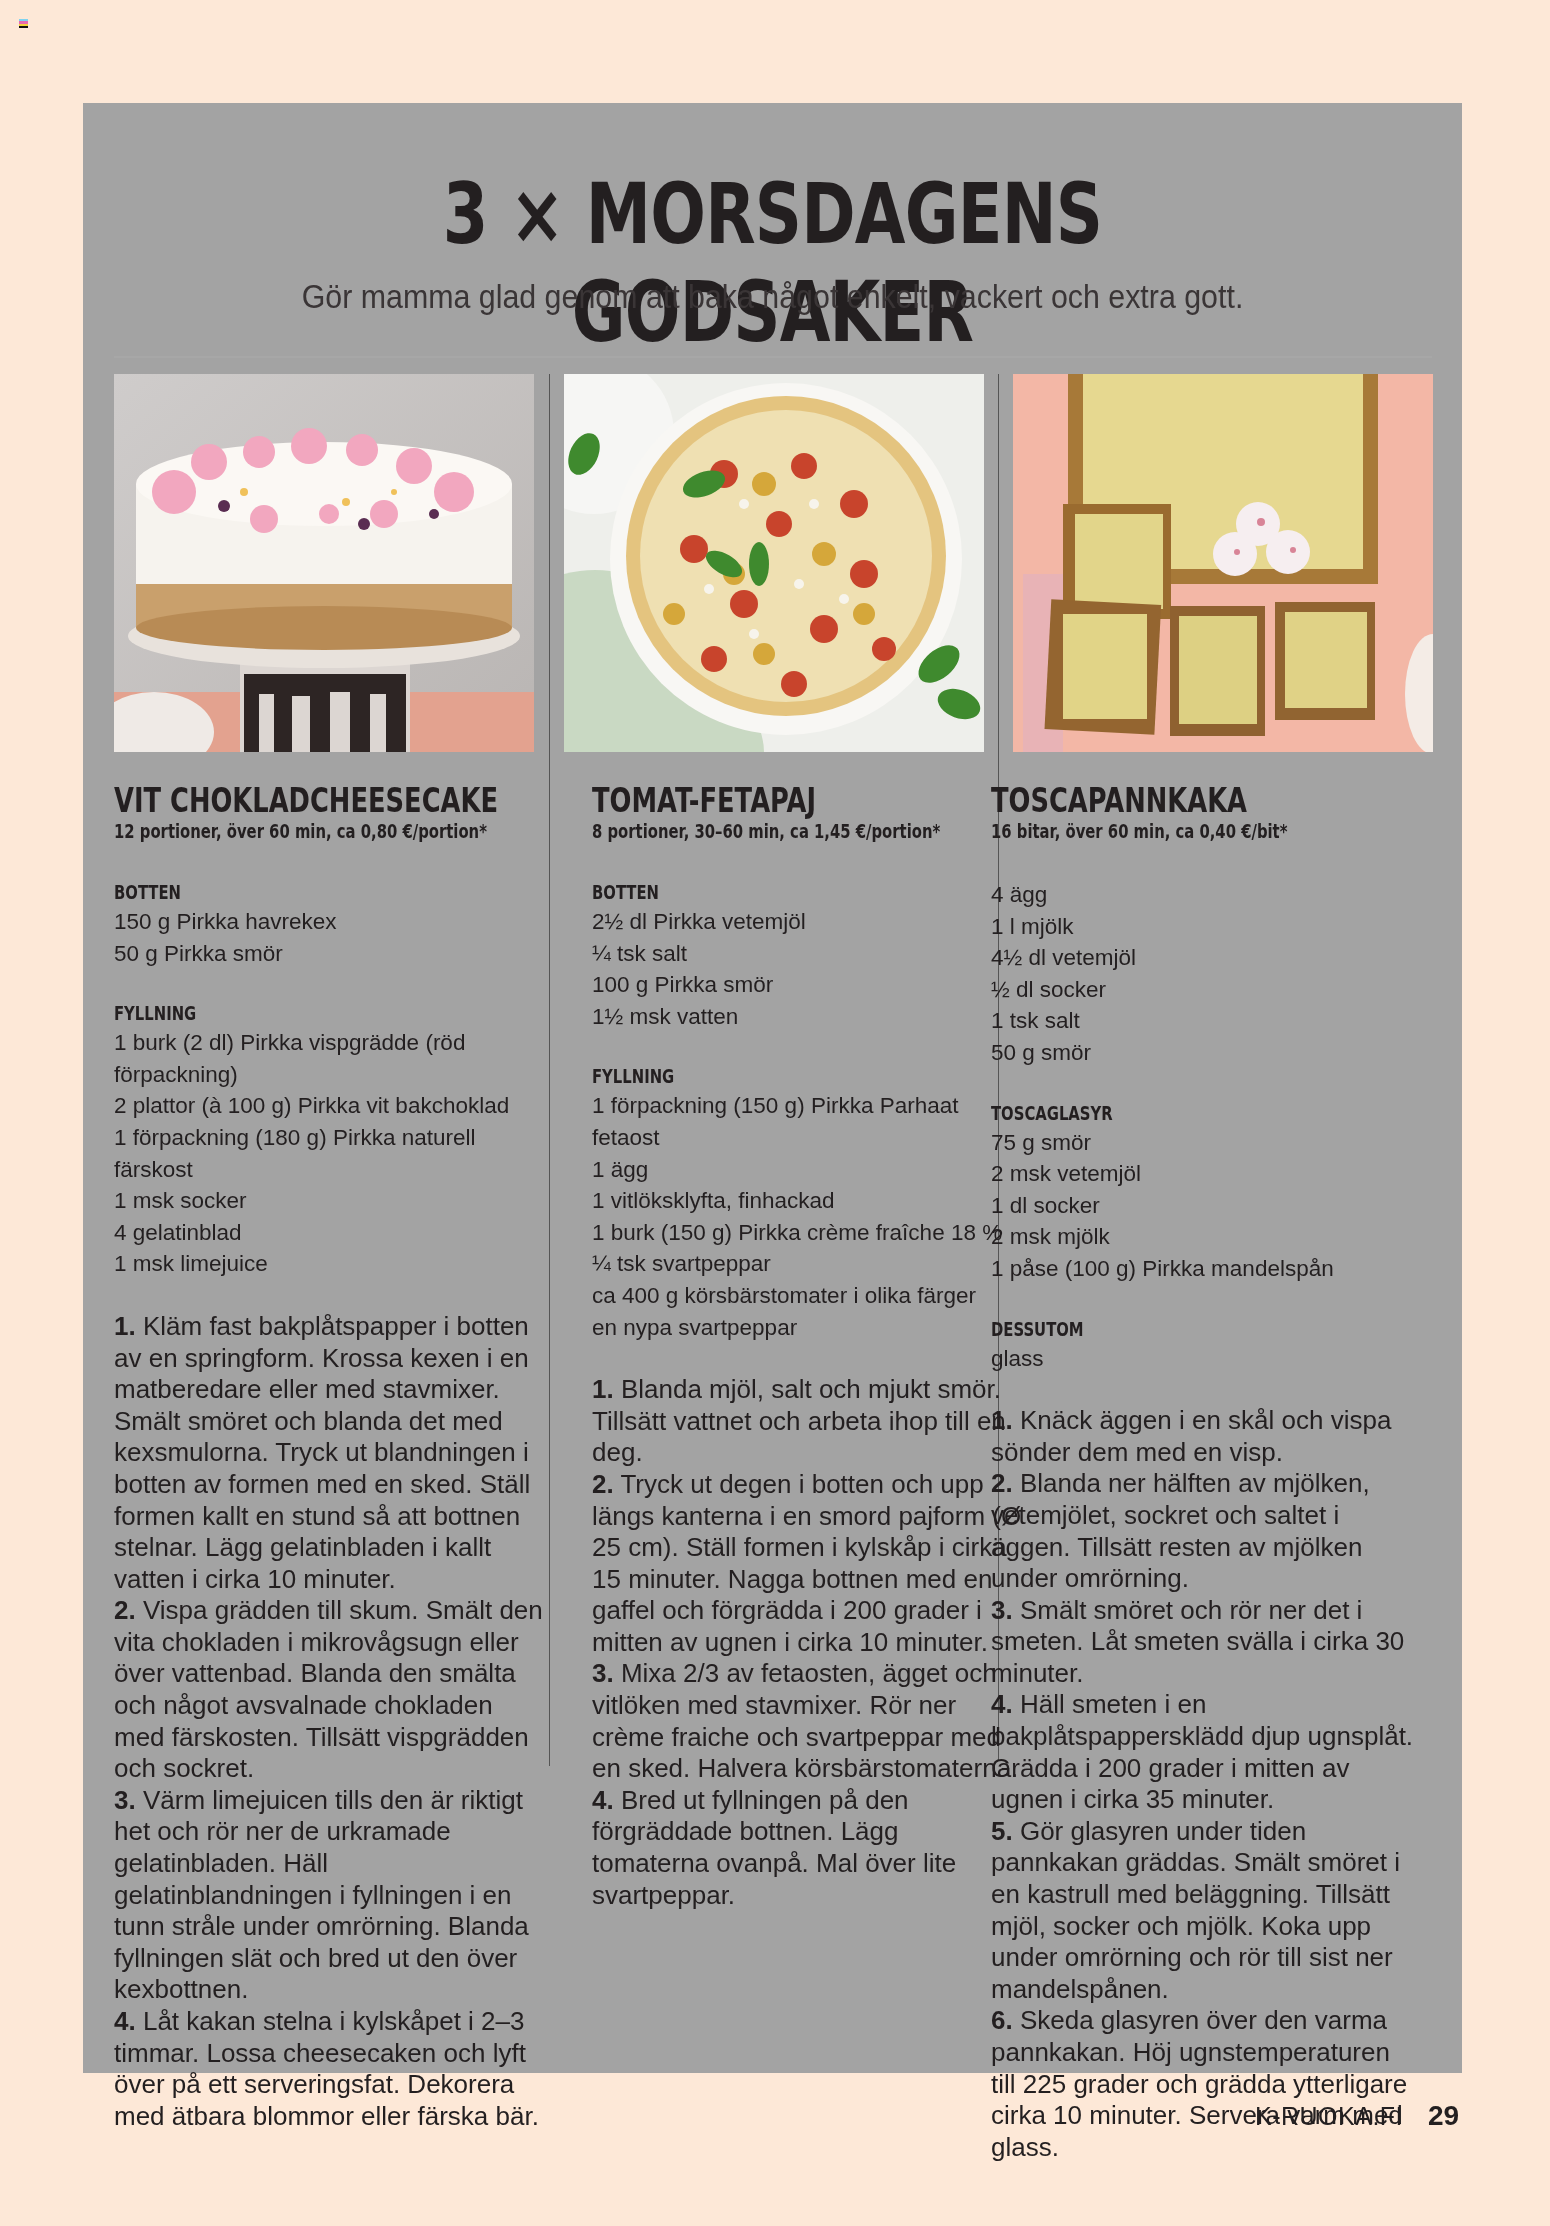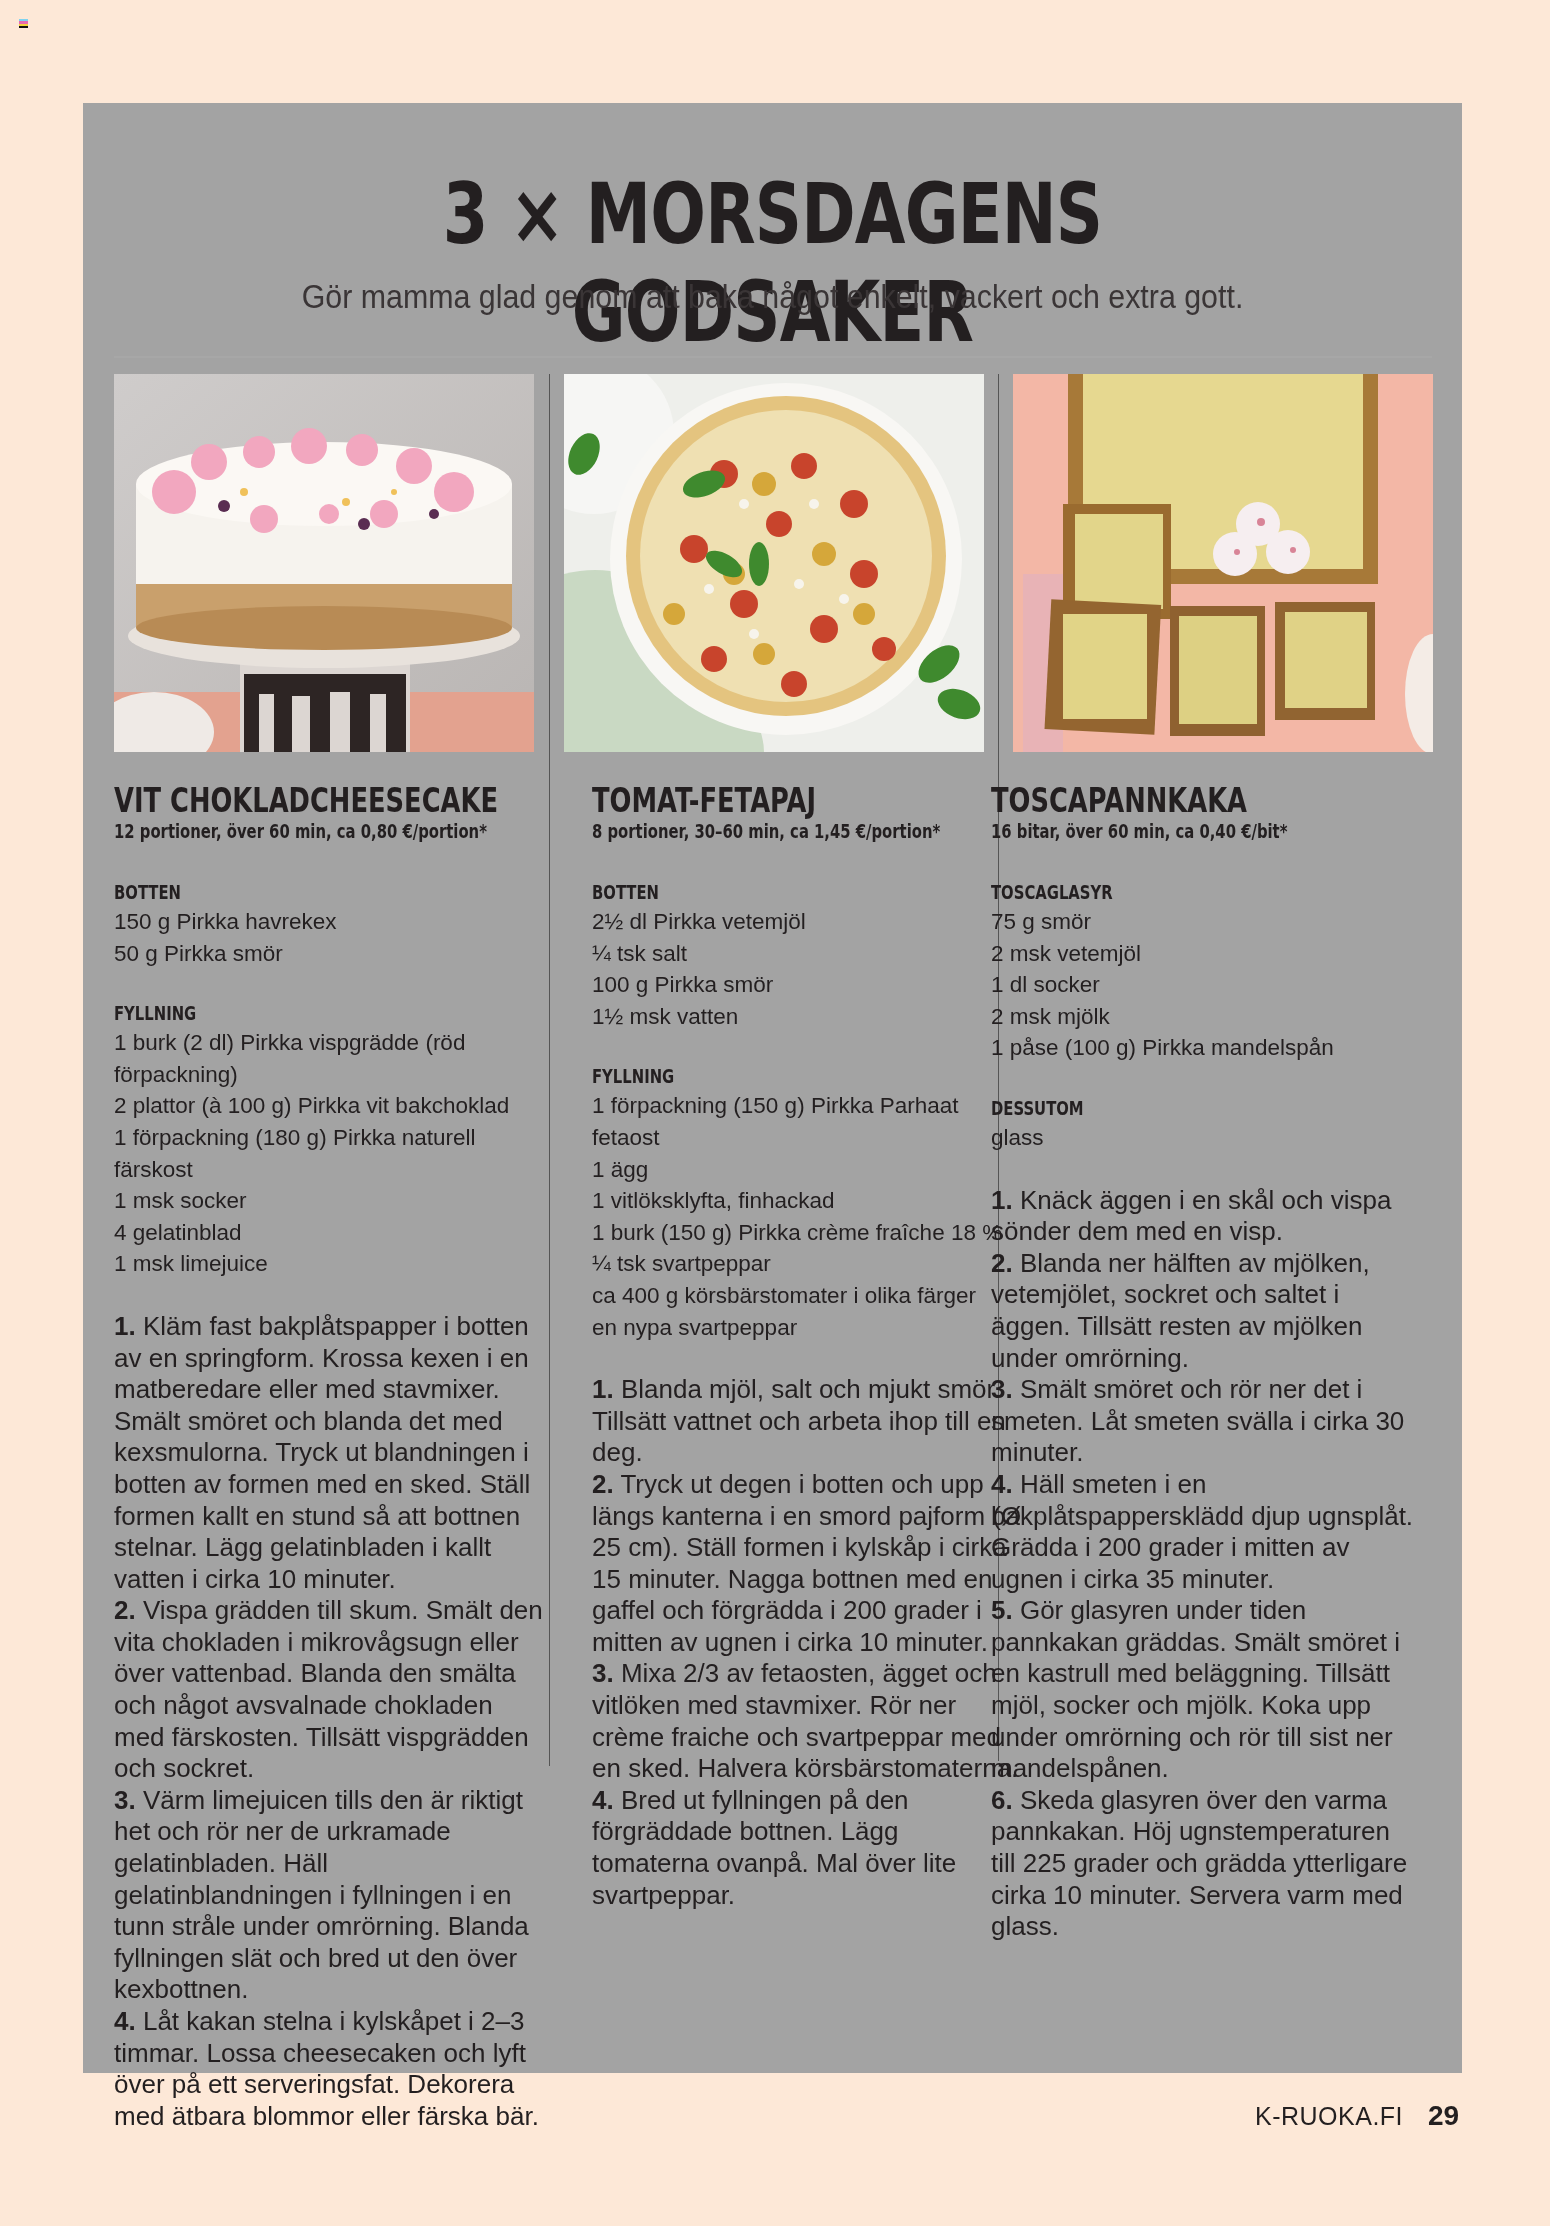--- a/index.html
+++ b/index.html
@@ -273,20 +273,28 @@
       <p class="step"><span class="num">1.</span> <span>Blanda mjöl, salt och mjukt smör. Tillsätt vattnet och arbeta ihop till en deg.</span></p>
       <p class="step"><span class="num">2.</span> <span>Tryck ut degen i botten och upp längs kanterna i en smord pajform (Ø 25 cm). Ställ formen i kylskåp i cirka 15 minuter. Nagga bottnen med en gaffel och förgrädda i 200 grader i mitten av ugnen i cirka 10 minuter.</span></p>
       <p class="step"><span class="num">3.</span> <span>Mixa 2/3 av fetaosten, ägget och vitlöken med stavmixer. Rör ner crème fraiche och svartpeppar med en sked. Halvera körsbärstomaterna.</span></p>
       <p class="step"><span class="num">4.</span> <span>Bred ut fyllningen på den förgräddade bottnen. Lägg tomaterna ovanpå. Mal över lite svartpeppar.</span></p>
     </div>
   </div>
 
   <div class="col" style="left:908px;">
     <div class="recipe-title">TOSCAPANNKAKA</div>
     <div class="recipe-meta">16 bitar, över 60 min, ca 0,40 €/bit*</div>
+    <div class="ing-list" style="margin-top:4px;">
+      <div class="ing">4 ägg</div>
+      <div class="ing">1 l mjölk</div>
+      <div class="ing">4½ dl vetemjöl</div>
+      <div class="ing">½ dl socker</div>
+      <div class="ing">1 tsk salt</div>
+      <div class="ing">50 g smör</div>
+    </div>
     <div class="section-head">TOSCAGLASYR</div>
     <div class="ing-list">
       <div class="ing">75 g smör</div>
       <div class="ing">2 msk vetemjöl</div>
       <div class="ing">1 dl socker</div>
       <div class="ing">2 msk mjölk</div>
       <div class="ing">1 påse (100 g) Pirkka mandelspån</div>
     </div>
     <div class="section-head">DESSUTOM</div>
     <div class="ing-list">

